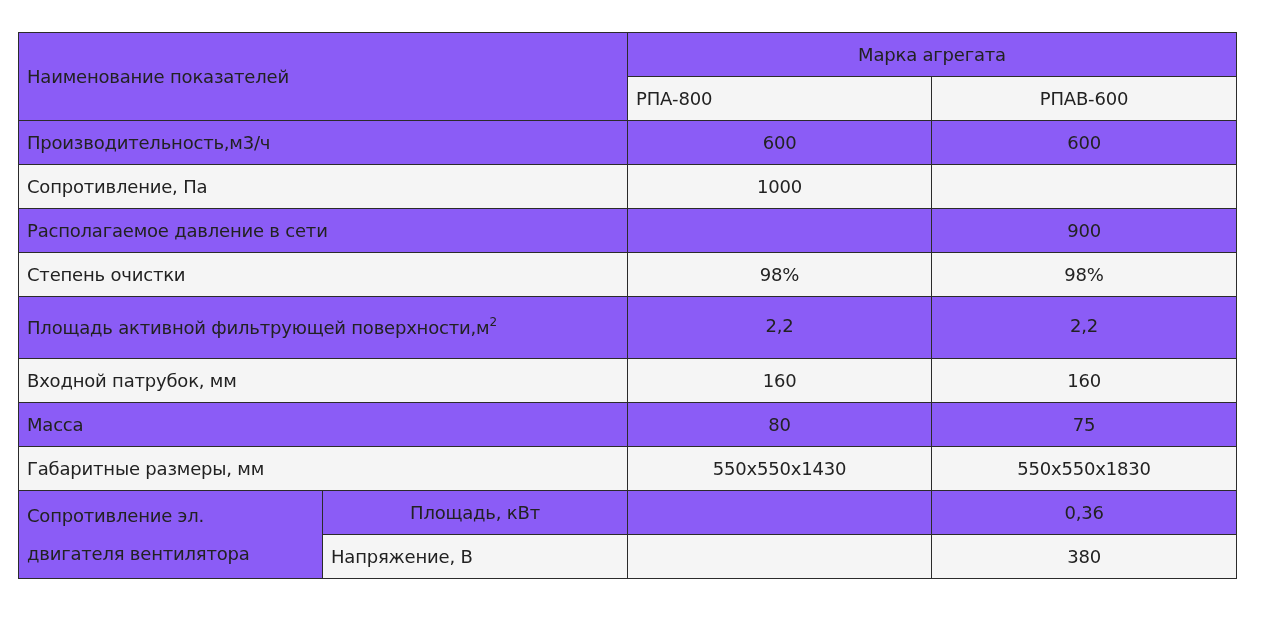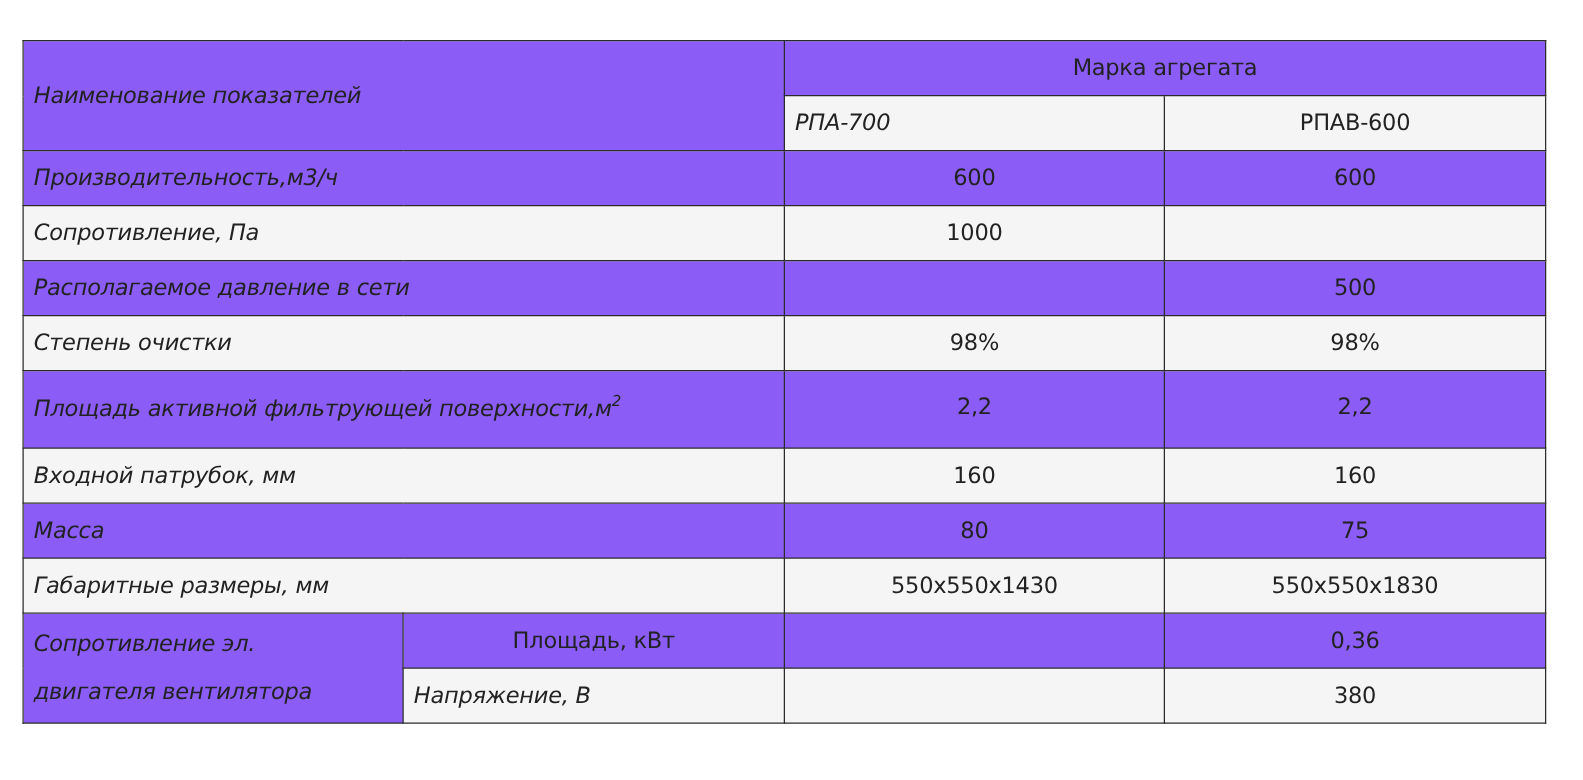--- a/index.html
+++ b/index.html
@@ -11,21 +11,21 @@
       font-size: 18px; letter-spacing: -0.2px;
     }
     table.spec td {
       border: 1.5px solid #2b2b2b;
       padding: 0 8px;
       vertical-align: middle;
       white-space: nowrap;
       overflow: hidden;
     }
     .c { text-align: center; }
-    .l { text-align: left; font-style: italic; }
+    .l { text-align: left; }
     tr.h46 > td { height: 43px; }
     tr.h59 > td { height: 57px; margin-left: 8px; }
     .w { background: #8b5cf6; }
     .g { background: #f5f5f5; }
     .padtop { padding-top: 14px; }
     sup { font-size: 12px; vertical-align: 8px; line-height: 0; }
     .twoline { white-space: normal; line-height: 38px; }
   </style>
 </head>
 <body>
@@ -43,41 +43,41 @@
       <td class="l w" colspan="2" rowspan="2">
         <span>Наименование показателей</span>
       </td>
       <td class="c w" colspan="2">
         <span>Марка агрегата</span>
       </td>
     </tr>
 
     <tr class="h46">
       <td class="l g">
-        <span>РПА-700</span>
+        <span>РПА-800</span>
       </td>
       <td class="c g">
         <span>РПАВ-600</span>
       </td>
     </tr>
 
     <tr class="h46">
       <td class="l w" colspan="2">Производительность,м3/ч</td>
       <td class="c w">600</td>
       <td class="c w">600</td>
     </tr>
     <tr class="h46">
       <td class="l g" colspan="2">Сопротивление, Па</td>
       <td class="c g">1000</td>
       <td class="c g"></td>
     </tr>
     <tr class="h46">
       <td class="l w" colspan="2">Располагаемое давление в сети</td>
       <td class="c w"></td>
-      <td class="c w">500</td>
+      <td class="c w">900</td>
     </tr>
     <tr class="h46">
       <td class="l g" colspan="2">Степень очистки</td>
       <td class="c g">98%</td>
       <td class="c g">98%</td>
     </tr>
     <tr class="h59">
       <td class="l w padtop" colspan="2">
         <span>Площадь активной фильтрующей поверхности,м</span><sup>2</sup>
       </td>

